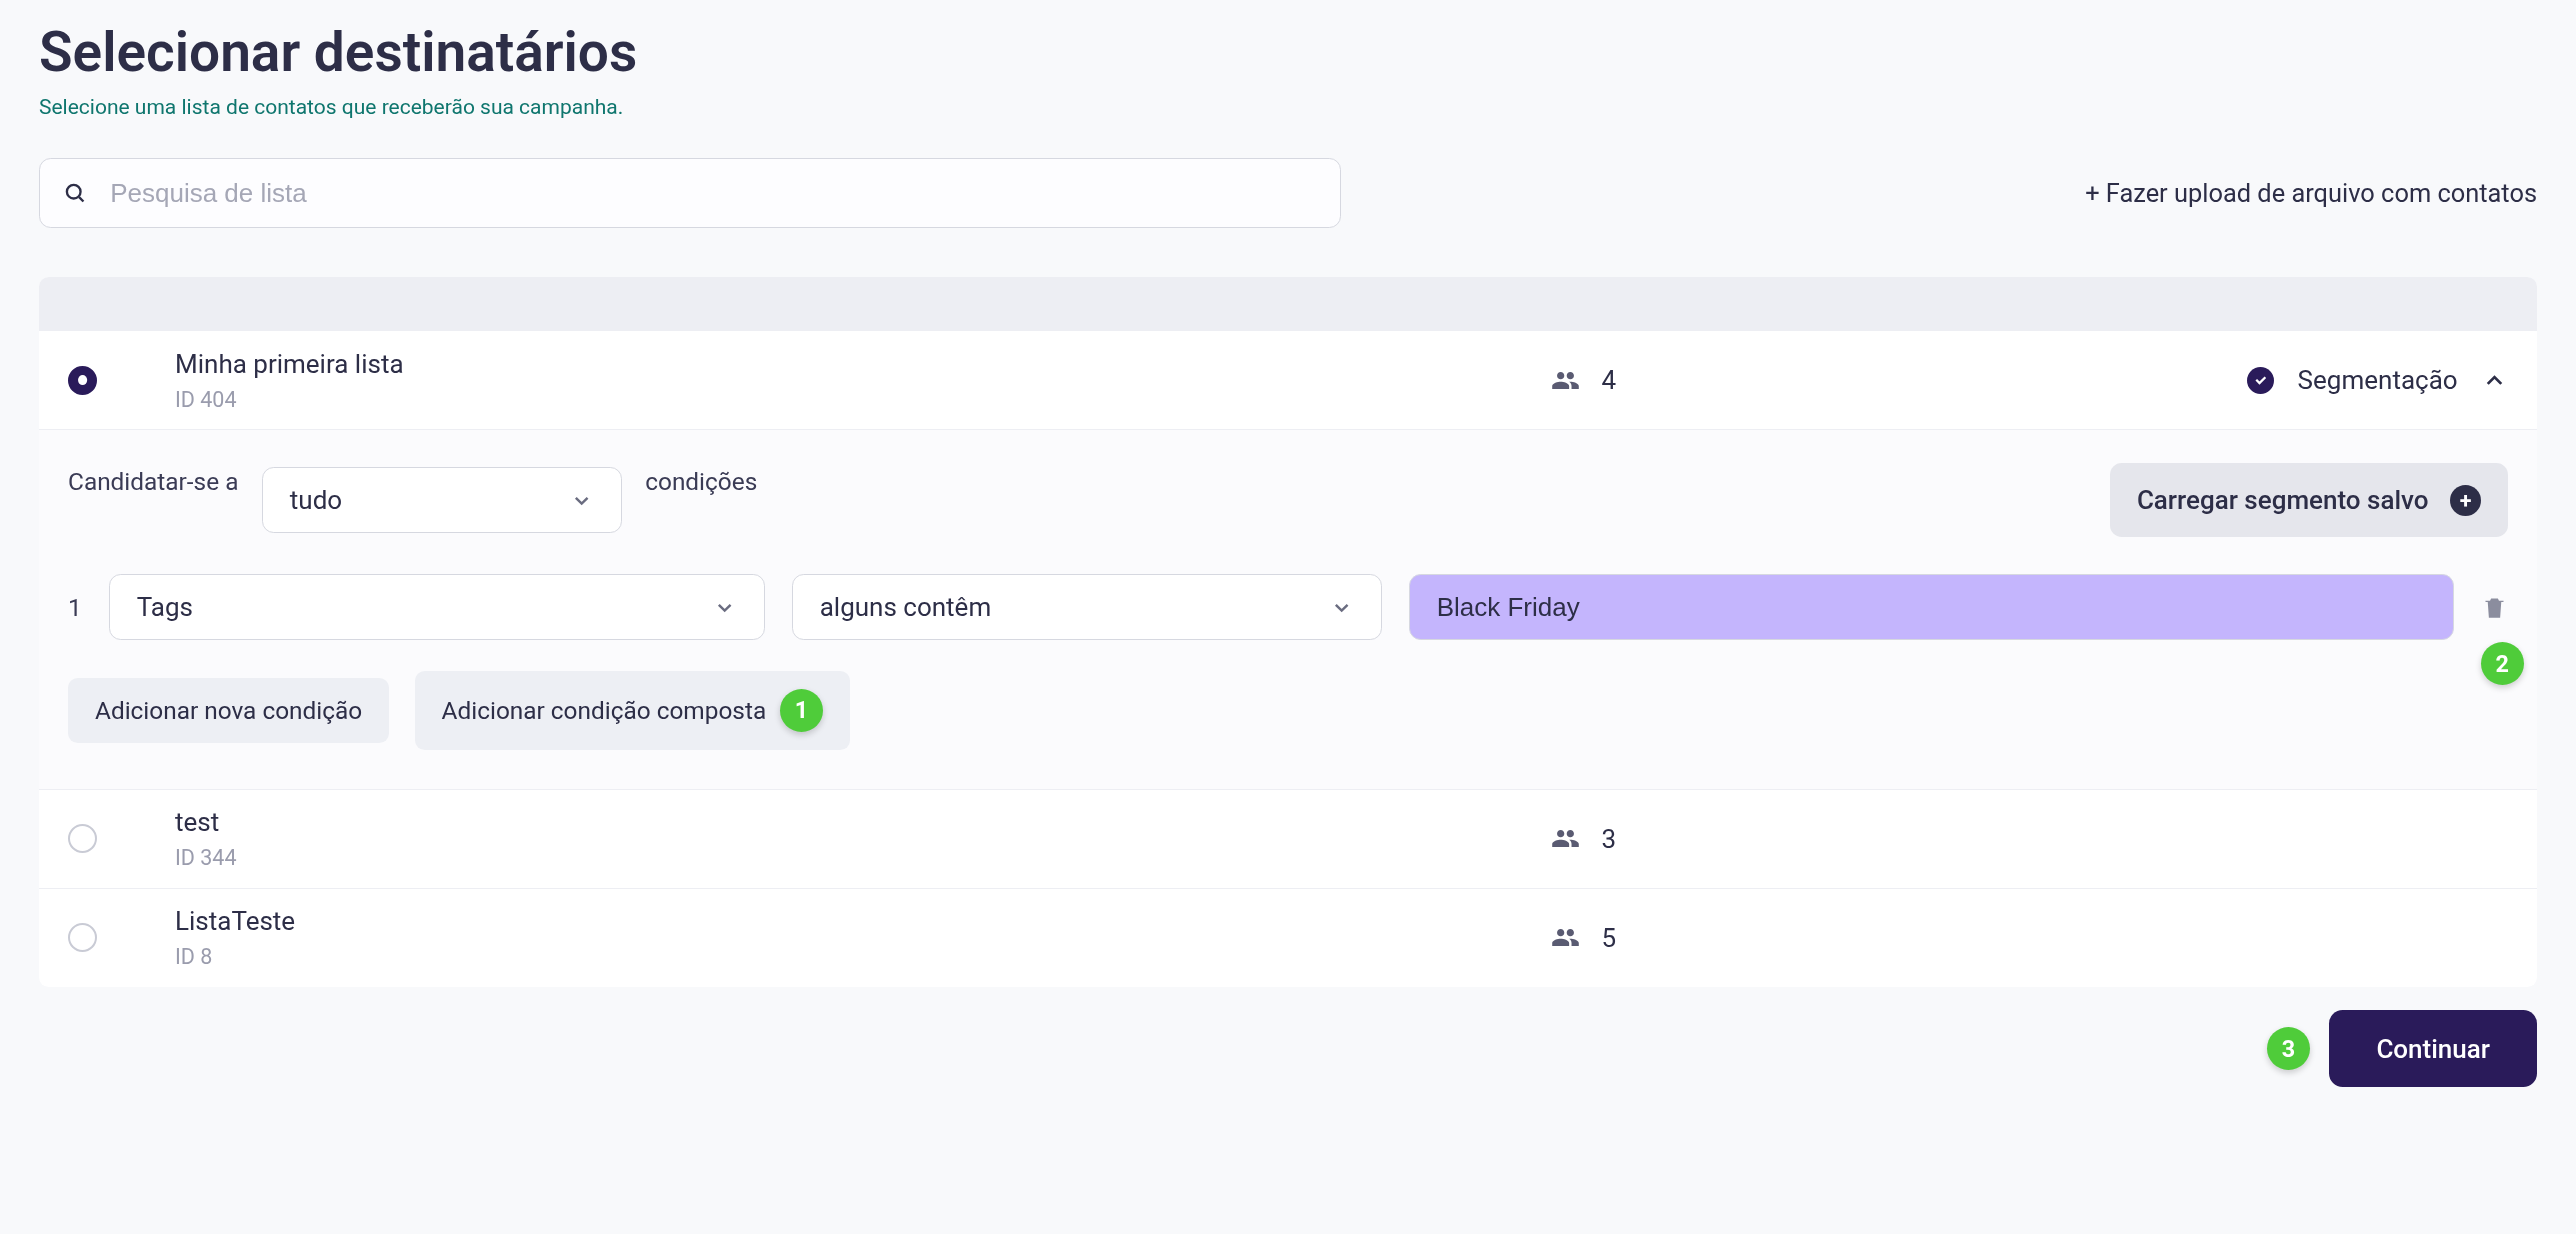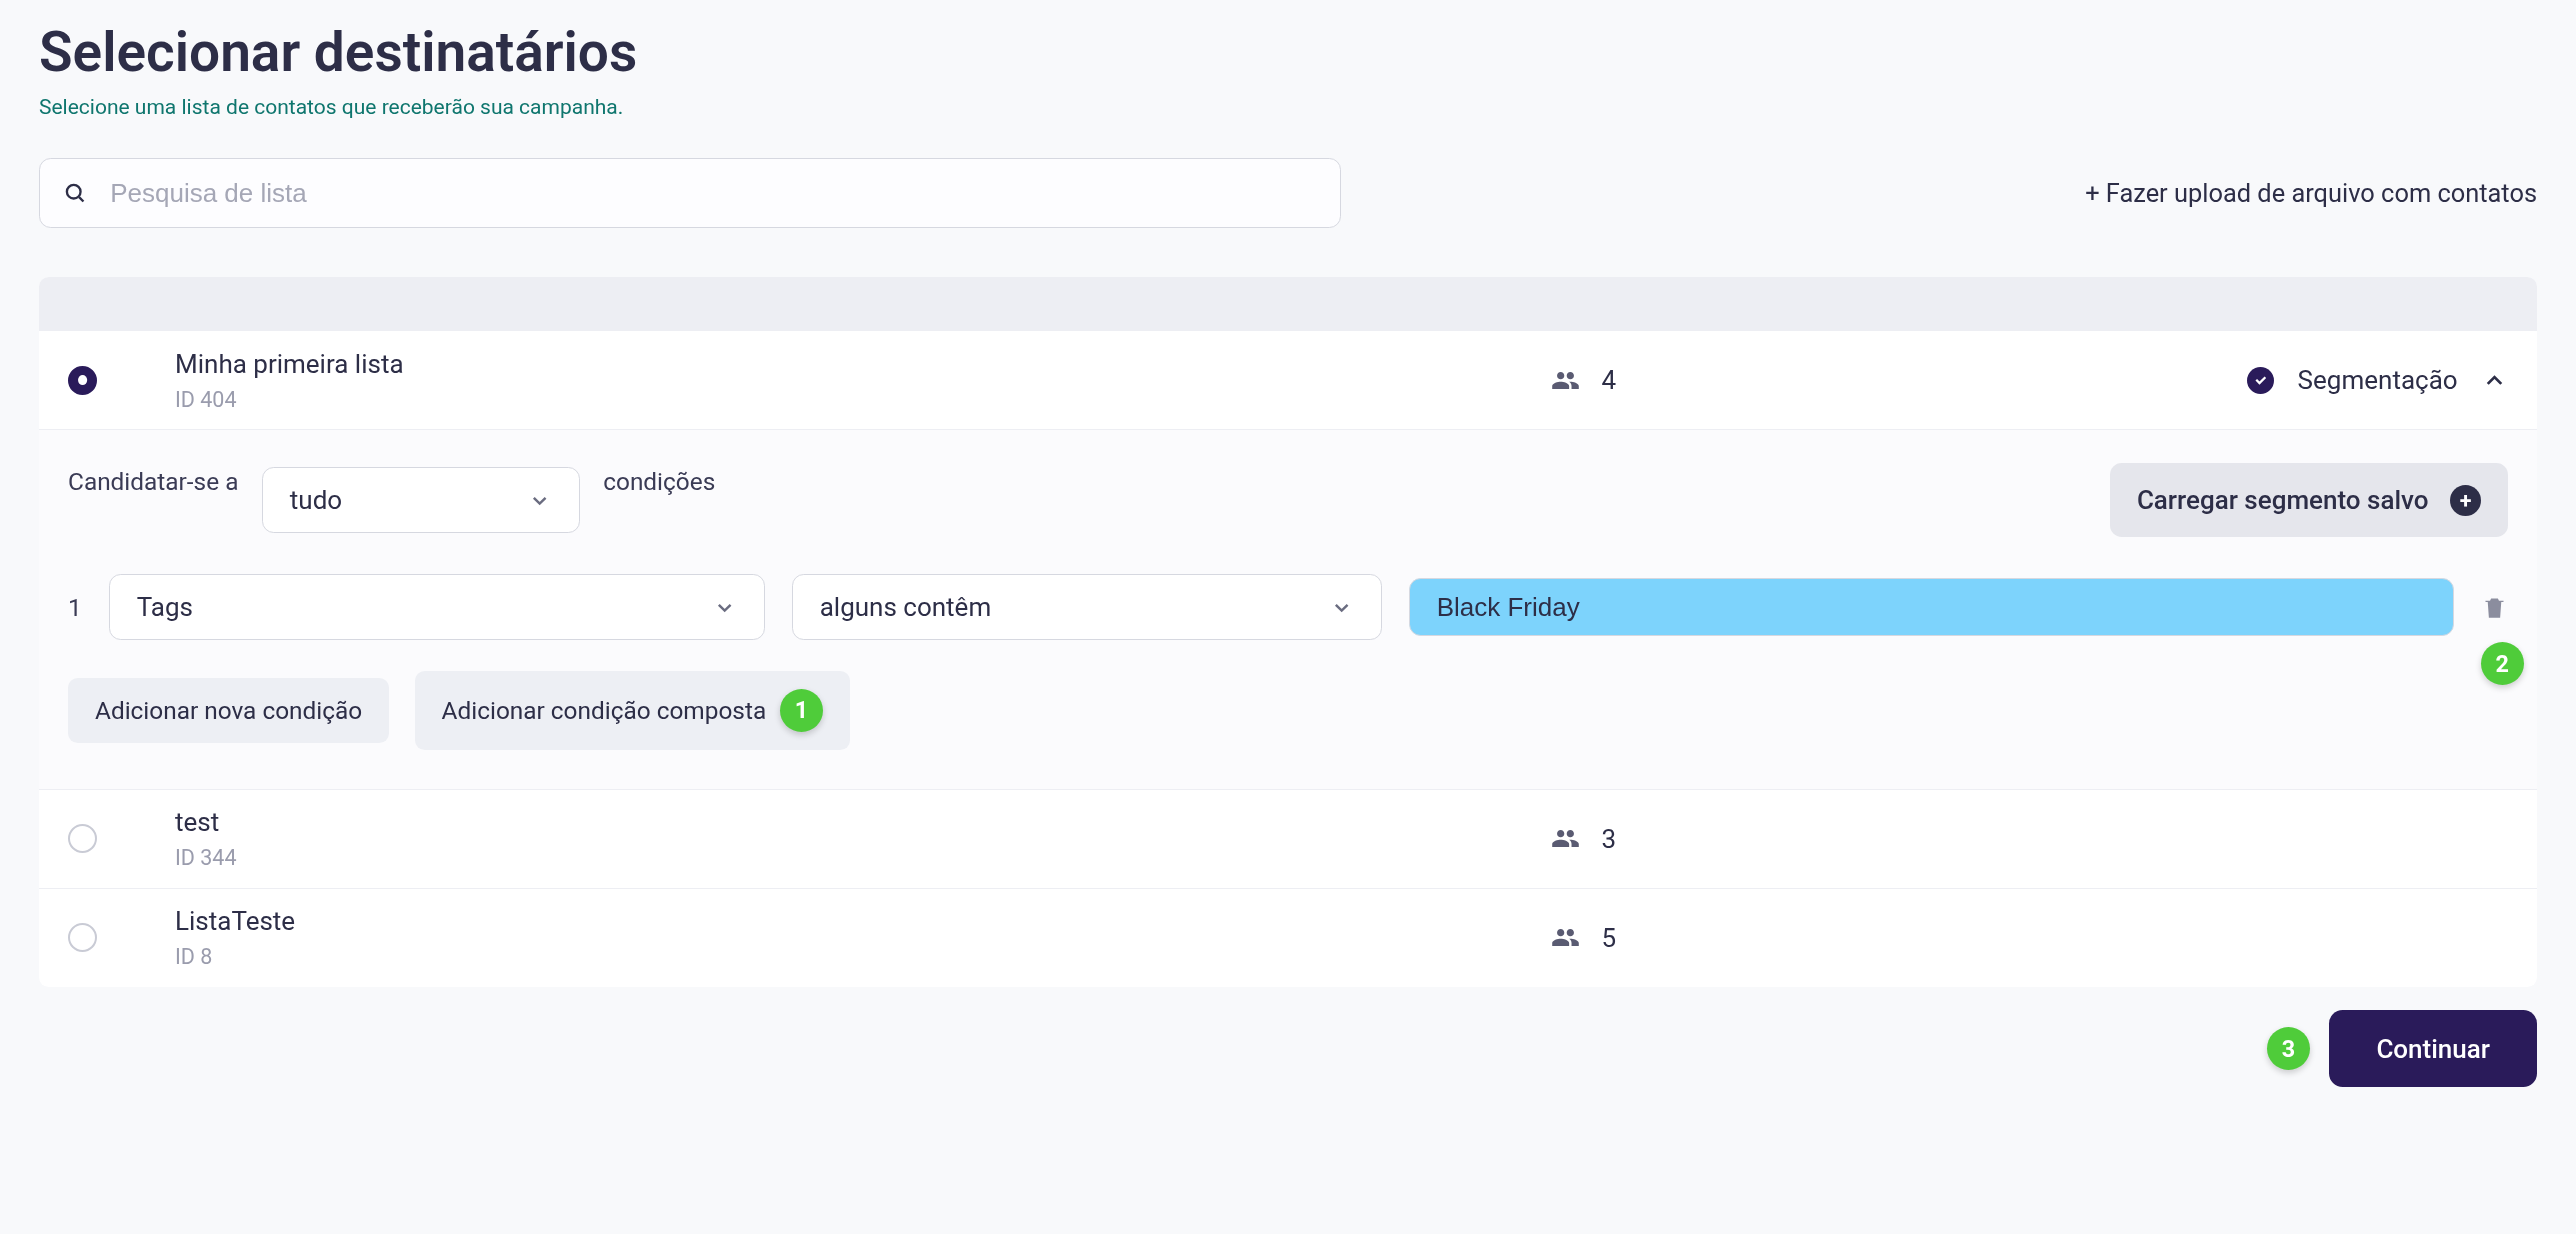--- a/index.html
+++ b/index.html
@@ -126,21 +126,21 @@
       display: flex; align-items: center; justify-content: space-between;
       height: 66px;
       border: 1px solid #d6d8e0;
       border-radius: 11.7px;
       padding: 0 27px;
       background: #ffffff;
       font-size: 26px;
       color: #2d2e47;
       cursor: pointer;
     }
-    .select.mini { width: 318px; }
+    .select.mini { width: 360px; }
     .select .chev { color: #6a6c80; }
     .load-seg-btn {
       display: flex; align-items: center; gap: 21.5px;
       background: #e5e6ec;
       border-radius: 11.7px;
       padding: 21.5px 27px;
       font-size: 26px;
       font-weight: 500;
       color: #2d2e47;
       cursor: pointer;
@@ -151,25 +151,25 @@
     }
     .condition-row {
       display: flex; align-items: center; gap: 27px; margin-bottom: 31px;
       position: relative;
     }
     .cond-num { font-size: 24.4px; color: #3a3b55; width: 13.7px; }
     .select.field { flex: 0 0 656px; }
     .select.op { flex: 0 0 590px; }
     .value-input {
       flex: 1;
-      height: 58px;
+      height: 66px;
       border: 1px solid #d6d8e0;
       border-radius: 11.7px;
       padding: 0 27px;
-      background: #7dd3fc;
+      background: #c4b5fd;
       font-size: 26px;
       color: #2d2e47;
       outline: none;
     }
     .trash-icon { color: #8b8d9e; cursor: pointer; flex: 0 0 auto; }
     .step-badge {
       position: absolute;
       width: 43px; height: 43px; border-radius: 50%;
       background: #4fcc3a;
       color: #fff;

